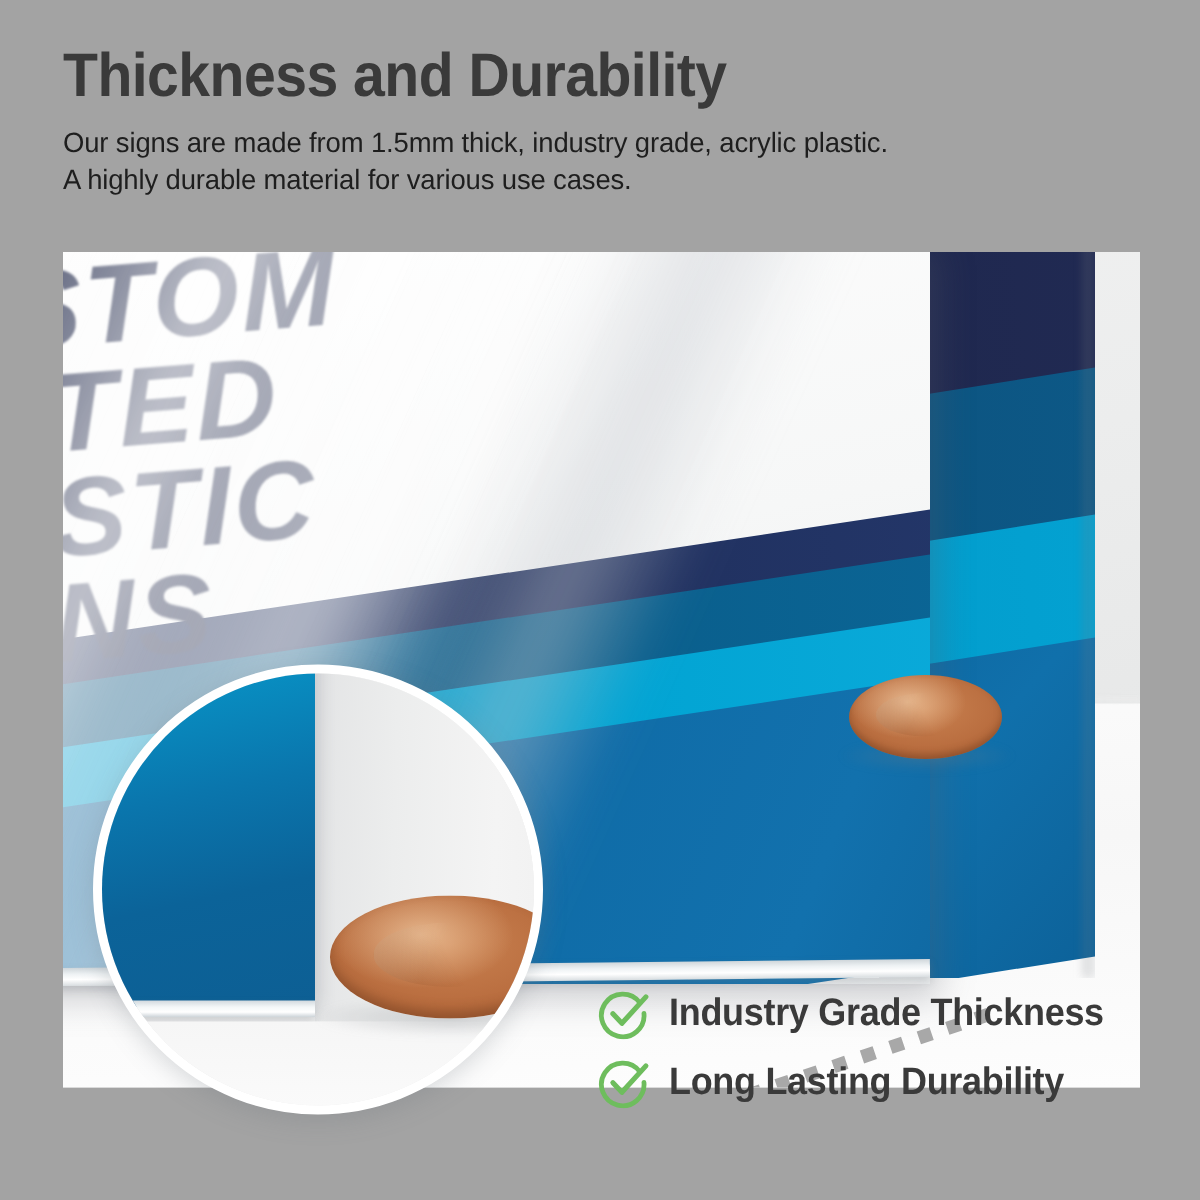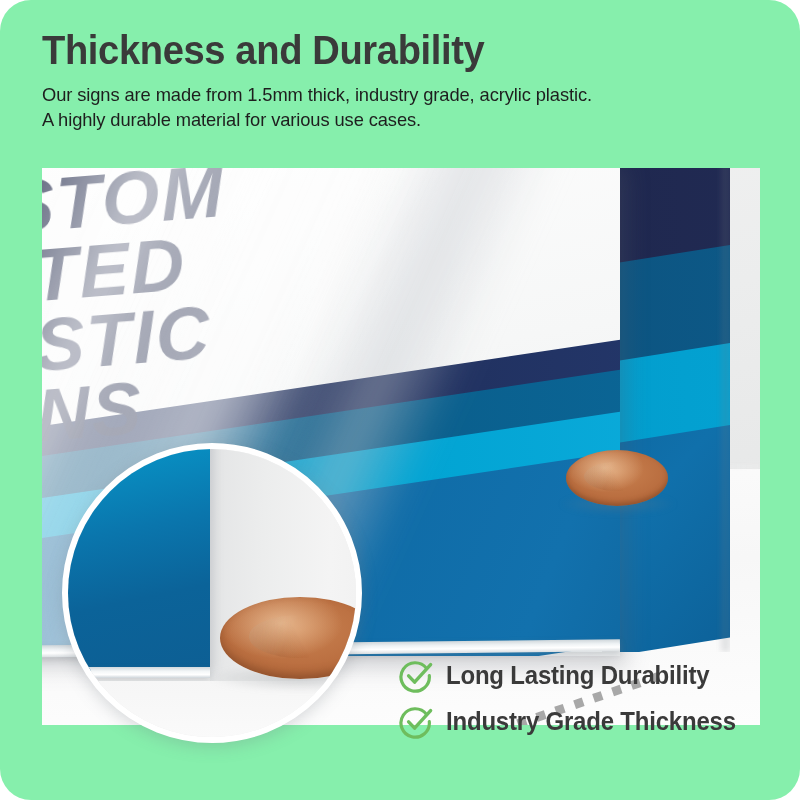--- a/index.html
+++ b/index.html
@@ -2,21 +2,21 @@
 <html><head>
 <meta charset="utf-8">
 <style>
   * { margin:0; padding:0; box-sizing:border-box; }
   html,body { width:800px; height:800px; overflow:hidden; }
   body {
     background:#ffffff;
     font-family:"Liberation Sans", sans-serif;
     -webkit-font-smoothing:antialiased;
   }
-  #root { position:relative; width:800px; height:800px; background:#86efac;border-radius:31px; }
+  #root { position:relative; width:800px; height:800px; background:#a3a3a3; }
 
   
   .header { position:absolute; left:42px; top:26px; width:730px; }
   .title {
     font-size:41px; line-height:48px; font-weight:bold;
     color:#3a3a3a; letter-spacing:-0.4px;
     transform:scaleX(0.93); transform-origin:left center;
     white-space:nowrap;
   }
   .subtitle {
@@ -282,28 +282,28 @@
 
   <div class="features">
 
     <div class="feature-row">
       <span class="feature-icon">
         <svg viewBox="0 0 36 36" width="36" height="36">
           <path d="M28.5 11.4 A14.2 14.2 0 1 0 31.3 18.6" fill="none" stroke="#6ebd5d" stroke-width="3.2" stroke-linecap="round"></path>
           <path d="M10.6 18.8 L16.6 25.2 L32.6 7.6" fill="none" stroke="#6ebd5d" stroke-width="3.4" stroke-linecap="round" stroke-linejoin="round"></path>
         </svg>
       </span>
-      <span class="feature-label">Long Lasting Durability</span>
+      <span class="feature-label">Industry Grade Thickness</span>
     </div>
 
     <div class="feature-row">
       <span class="feature-icon">
         <svg viewBox="0 0 36 36" width="36" height="36">
           <path d="M28.5 11.4 A14.2 14.2 0 1 0 31.3 18.6" fill="none" stroke="#6ebd5d" stroke-width="3.2" stroke-linecap="round"></path>
           <path d="M10.6 18.8 L16.6 25.2 L32.6 7.6" fill="none" stroke="#6ebd5d" stroke-width="3.4" stroke-linecap="round" stroke-linejoin="round"></path>
         </svg>
       </span>
-      <span class="feature-label">Industry Grade Thickness</span>
+      <span class="feature-label">Long Lasting Durability</span>
     </div>
 
   </div>
 
 </div>
 
 </body></html>

